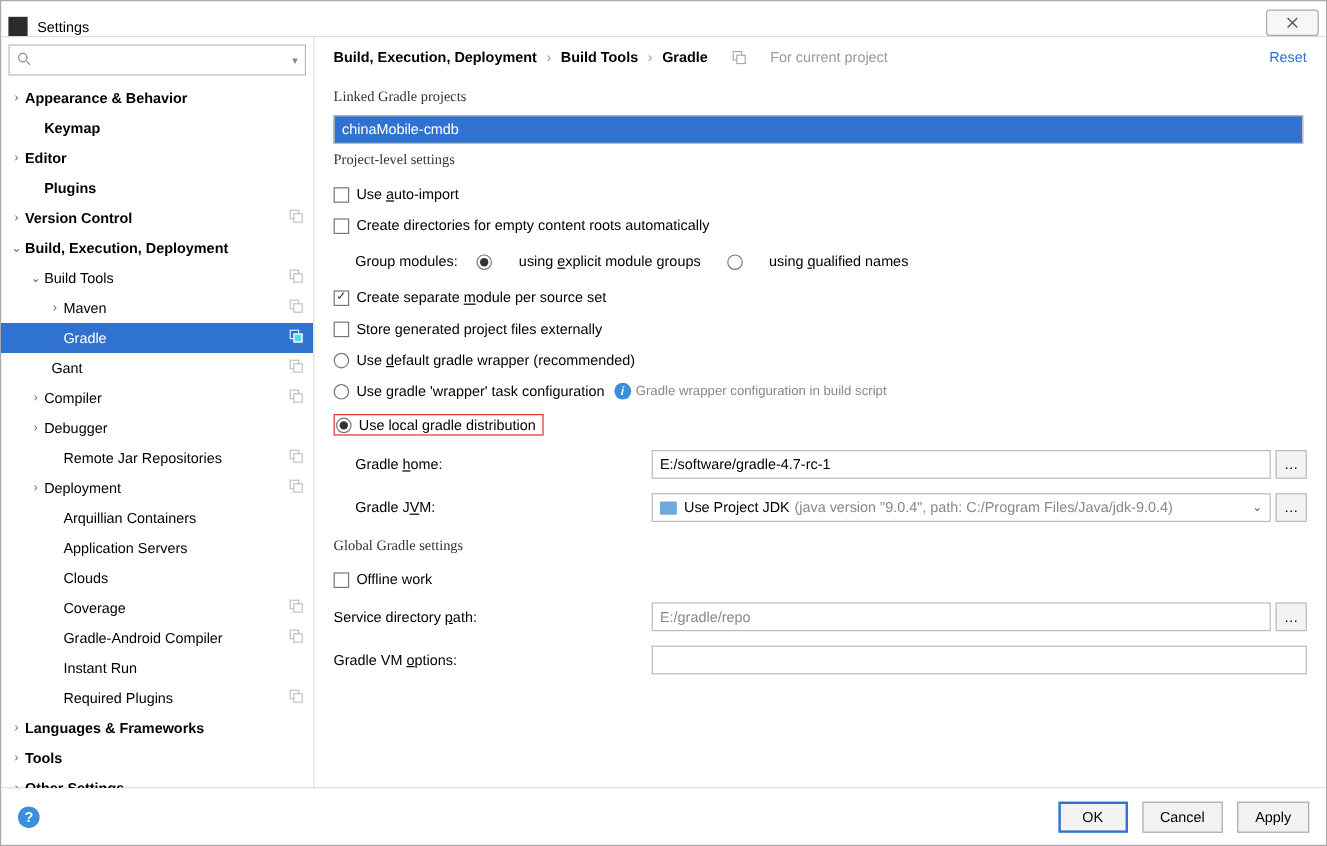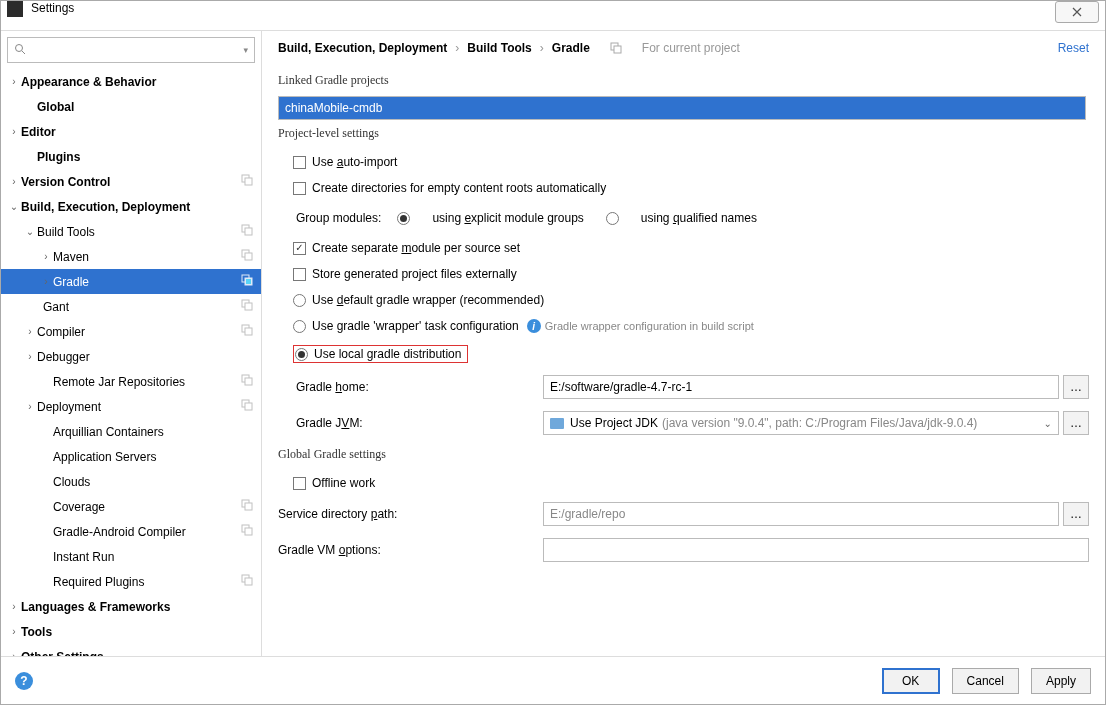--- a/index.html
+++ b/index.html
@@ -1,17 +1,17 @@
 <!DOCTYPE html>
 <html><head>
 <meta charset="utf-8">
 <style>
 * { box-sizing: border-box; font-family: "Segoe UI", Arial, sans-serif; font-size: 12px; }
 body { margin: 0; width: 1106px; height: 705px; border: 1px solid #aaa; background: #fff; display: flex; flex-direction: column; }
-.titlebar { height: 30px; display: flex; align-items: flex-start; padding: 0 6px; border-bottom: 1px solid #ddd; }
+.titlebar { height: 30px; display: flex; align-items: flex-end; padding: 0 6px; border-bottom: 1px solid #ddd; }
 .titlebar .icon { width: 16px; height: 16px; background: #2b2b2b; margin-right: 8px; }
 .titlebar .title { flex: 1; }
 .titlebar .close-btn { width: 44px; height: 22px; border: 1px solid #aaa; border-radius: 3px; display: flex; align-items: center; justify-content: center; background: #f7f7f7; }
 .main { flex: 1; display: flex; overflow: hidden; }
 .sidebar { width: 261px; border-right: 1px solid #ddd; display: flex; flex-direction: column; }
 .search { margin: 6px; border: 1px solid #bbb; height: 26px; display: flex; align-items: center; padding: 0 6px; color: #888; }
 .search span.mag { margin-right: 4px; }
 .search .caret { margin-left: auto; font-size: 9px; color: #888; }
 .tree { flex: 1; overflow: auto; }
 .tree-item { display: flex; align-items: center; height: 25px; padding-left: 6px; cursor: default; position: relative; }
@@ -25,21 +25,21 @@
 .indent2 { padding-left: 38px; }
 .indent3 { padding-left: 28px; }
 .content { flex: 1; padding: 10px 16px 10px 16px; display: flex; flex-direction: column; overflow: hidden; }
 .breadcrumb { display: flex; align-items: center; gap: 8px; margin-bottom: 12px; }
 .breadcrumb .bc { font-weight: bold; }
 .breadcrumb .sep { color: #999; }
 .breadcrumb .hint { color: #999; font-weight: normal; display: flex; align-items: center; gap: 20px; margin-left: 12px; }
 .breadcrumb .reset { margin-left: auto; color: #2f72cf; cursor: pointer; }
 .section-label { color: #333; margin: 6px 0 8px 0; font-family: Liberation Serif, serif; }
 .linked-box { width: 808px; height: 24px; border: 1px solid #bbb; background: #2f72cf; color: #fff; padding: 2px 6px; display: flex; align-items: center; }
-.row { display: flex; align-items: center; margin: 6px 15px; }
+.row { display: flex; align-items: center; margin: 6px 0; }
 .checkbox { width: 13px; height: 13px; border: 1px solid #777; margin-right: 6px; display: inline-flex; align-items: center; justify-content: center; background: #fff; }
 .checkbox.checked::after { content: "✓"; font-size: 10px; color: #333; line-height: 1; }
 .radio { width: 13px; height: 13px; border: 1px solid #777; border-radius: 50%; margin-right: 6px; display: inline-flex; align-items: center; justify-content: center; background: #fff; }
 .radio.checked::after { content: ""; width: 7px; height: 7px; background: #333; border-radius: 50%; }
 .field-row { display: flex; align-items: center; margin: 6px 0; }
 .field-row .flabel { width: 265px; }
 .field-row .finput { flex: 1; height: 24px; border: 1px solid #bbb; padding: 2px 6px; background: #fff; display: flex; align-items: center; }
 .field-row .fbtn { width: 26px; height: 24px; border: 1px solid #bbb; margin-left: 4px; display: flex; align-items: center; justify-content: center; background: #f3f3f3; }
 .jdk-sel { flex: 1; height: 24px; border: 1px solid #bbb; padding: 2px 6px; display: flex; align-items: center; background: #fff; }
 .jdk-sel .folder { width: 14px; height: 11px; background: #6fa8db; margin-right: 6px; border-radius: 1px; }
@@ -83,21 +83,21 @@
       <span></span>
       <span class="caret">▾</span>
     </div>
     <div class="tree">
       <div class="tree-item bold">
           <span class="arrow">›</span>
           <span class="label">Appearance &amp; Behavior</span>
         </div>
       <div class="tree-item bold indent1">
           <span class="arrow"></span>
-          <span class="label">Global</span>
+          <span class="label">Keymap</span>
         </div>
       <div class="tree-item bold">
           <span class="arrow">›</span>
           <span class="label">Editor</span>
         </div>
       <div class="tree-item bold indent1">
           <span class="arrow"></span>
           <span class="label">Plugins</span>
         </div>
       <div class="tree-item bold">

